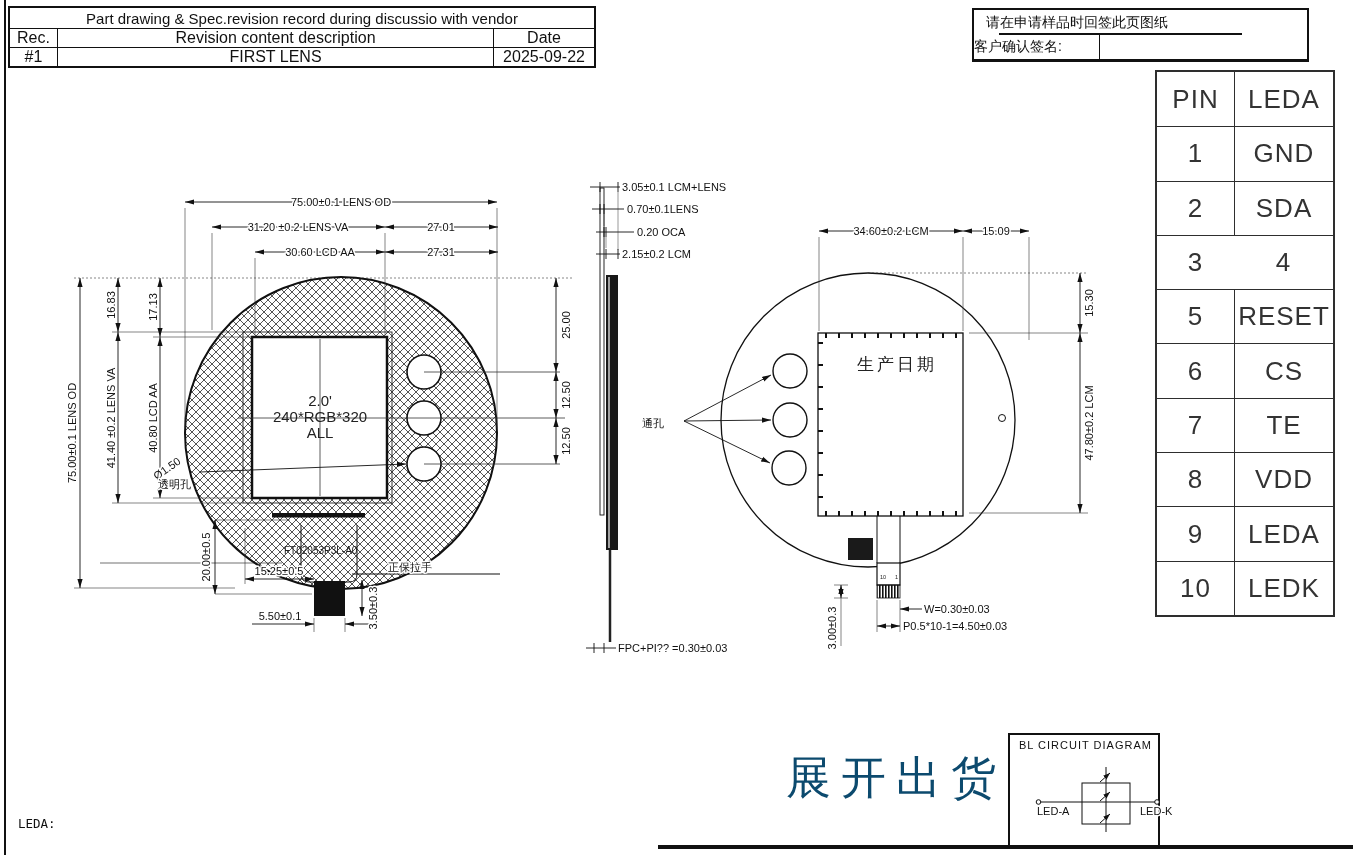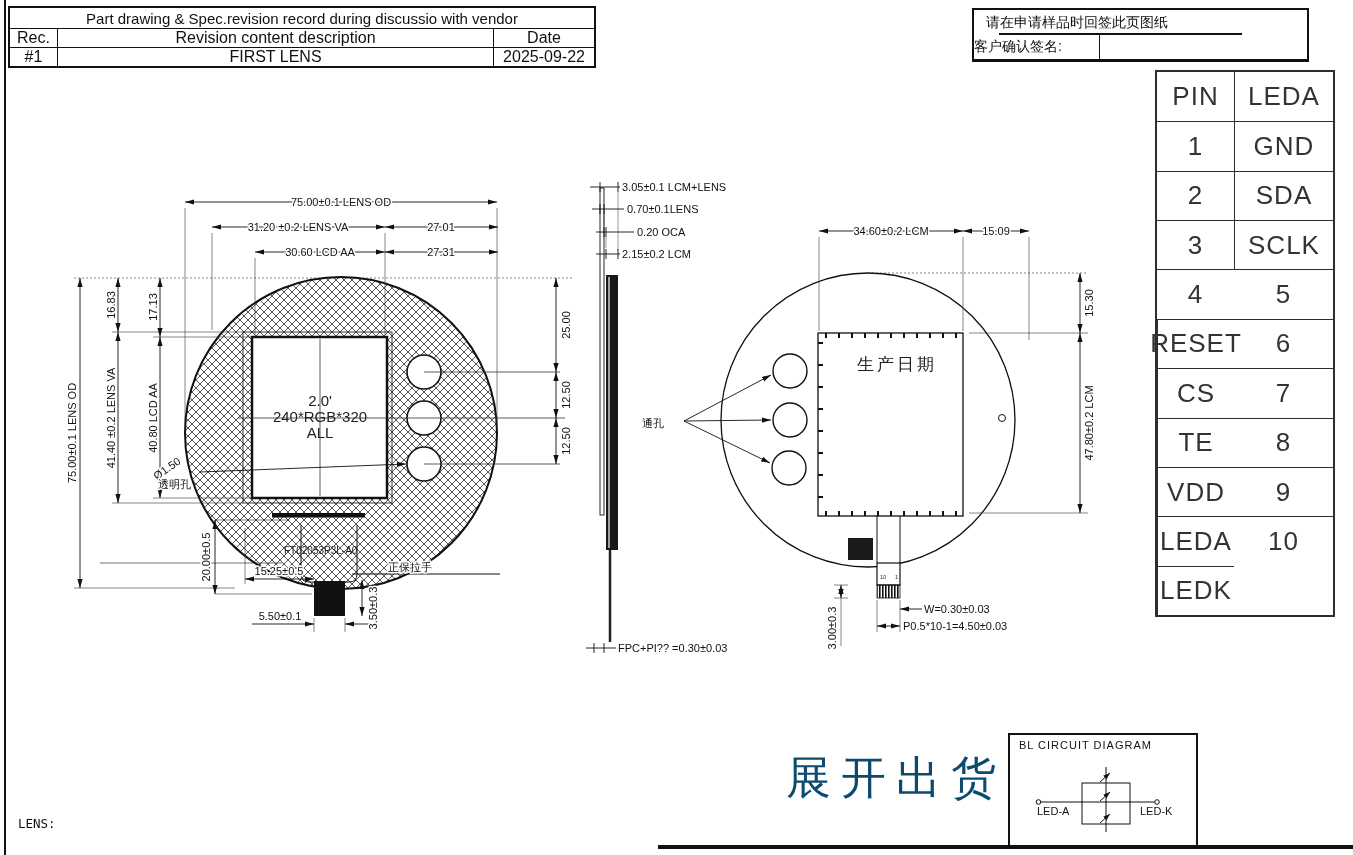--- a/index.html
+++ b/index.html
@@ -28,21 +28,21 @@
   .pc { display: flex; align-items: center; justify-content: center; border-top: 1.5px solid #2e2e2e; }
   .pc.desc { border-left: 1.5px solid #2e2e2e; }
   .pc.first { border-top: none; }
 
   
   .notes { left: 18px; top: 785px; font-family: "DejaVu Sans Mono", monospace; font-size: 12.5px; line-height: 15.4px; white-space: pre; }
   .lens-params { left: 352px; top: 817px; font-family: "DejaVu Sans Mono", monospace; font-size: 16.5px; line-height: 19px; white-space: pre; }
   .ship-note { left: 786px; top: 748px; font-family: "DejaVu Serif", serif; font-size: 45px; letter-spacing: 10px; color: #0c4a6e; }
 
   
-  .bl-box { left: 1008px; top: 733px; width: 190px; height: 114px; border: 2px solid #111; }
+  .bl-box { left: 1008px; top: 733px; width: 152px; height: 114px; border: 2px solid #111; }
   .bl-title { position: absolute; left: 9px; top: 4px; font-size: 11px; letter-spacing: 1px; }
 
   .page-border-left { left: 4px; top: 0; width: 2px; height: 855px; background: #111; }
   .bottom-line { left: 658px; top: 845px; width: 695px; height: 4px; background: #111; }
 
   
   .dt { font-family: "Liberation Sans", sans-serif; font-size: 11px; fill: #111;
         paint-order: stroke; stroke: #fff; stroke-width: 3px; stroke-linejoin: round; }
   .ct { font-family: "Liberation Sans", sans-serif; fill: #222; }
   svg { position: absolute; }
@@ -72,21 +72,20 @@
   <div class="abs sig-underline"></div>
 
   <div class="abs pin-table">
     <div class="pc first">PIN</div>
     <div class="pc desc first">LEDA</div>
     <div class="pc">1</div>
     <div class="pc desc">GND</div>
     <div class="pc">2</div>
     <div class="pc desc">SDA</div>
     <div class="pc">3</div>
-    <div class="pc desc">SCLK</div>
     <div class="pc">4</div>
     <div class="pc">5</div>
     <div class="pc desc">RESET</div>
     <div class="pc">6</div>
     <div class="pc desc">CS</div>
     <div class="pc">7</div>
     <div class="pc desc">TE</div>
     <div class="pc">8</div>
     <div class="pc desc">VDD</div>
     <div class="pc">9</div>
@@ -289,21 +288,21 @@
       <text class="dt" x="366" y="34.5" text-anchor="middle">15.09</text>
       <text class="dt" x="459" y="107" text-anchor="middle" transform="rotate(-90 459 103)">15.30</text>
       <text class="dt" x="459" y="227" text-anchor="middle" transform="rotate(-90 459 223)">47.80±0.2 LCM</text>
       <text class="dt" x="202" y="432" text-anchor="middle" transform="rotate(-90 202 428)">3.00±0.3</text>
       <text class="dt" x="294" y="413">W=0.30±0.03</text>
       <text class="dt" x="273" y="430">P0.5*10-1=4.50±0.03</text>
     </g>
   </svg>
 
   <div class="abs notes">
-    <div>LENS:</div>
+    <div>LEDA:</div>
     
     
     
     
   </div>
 
   <div class="abs lens-params">
     
     
   </div>

